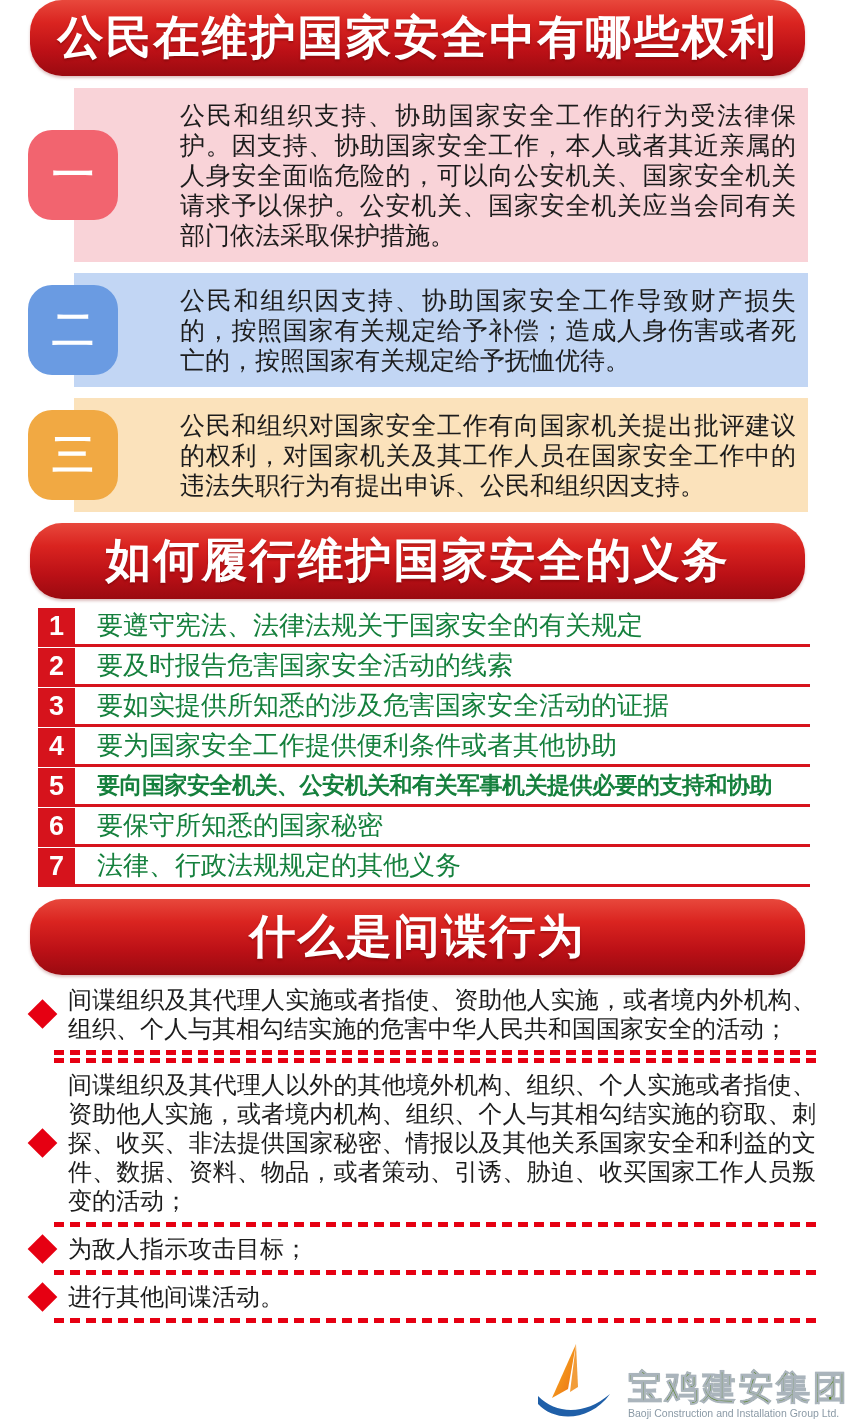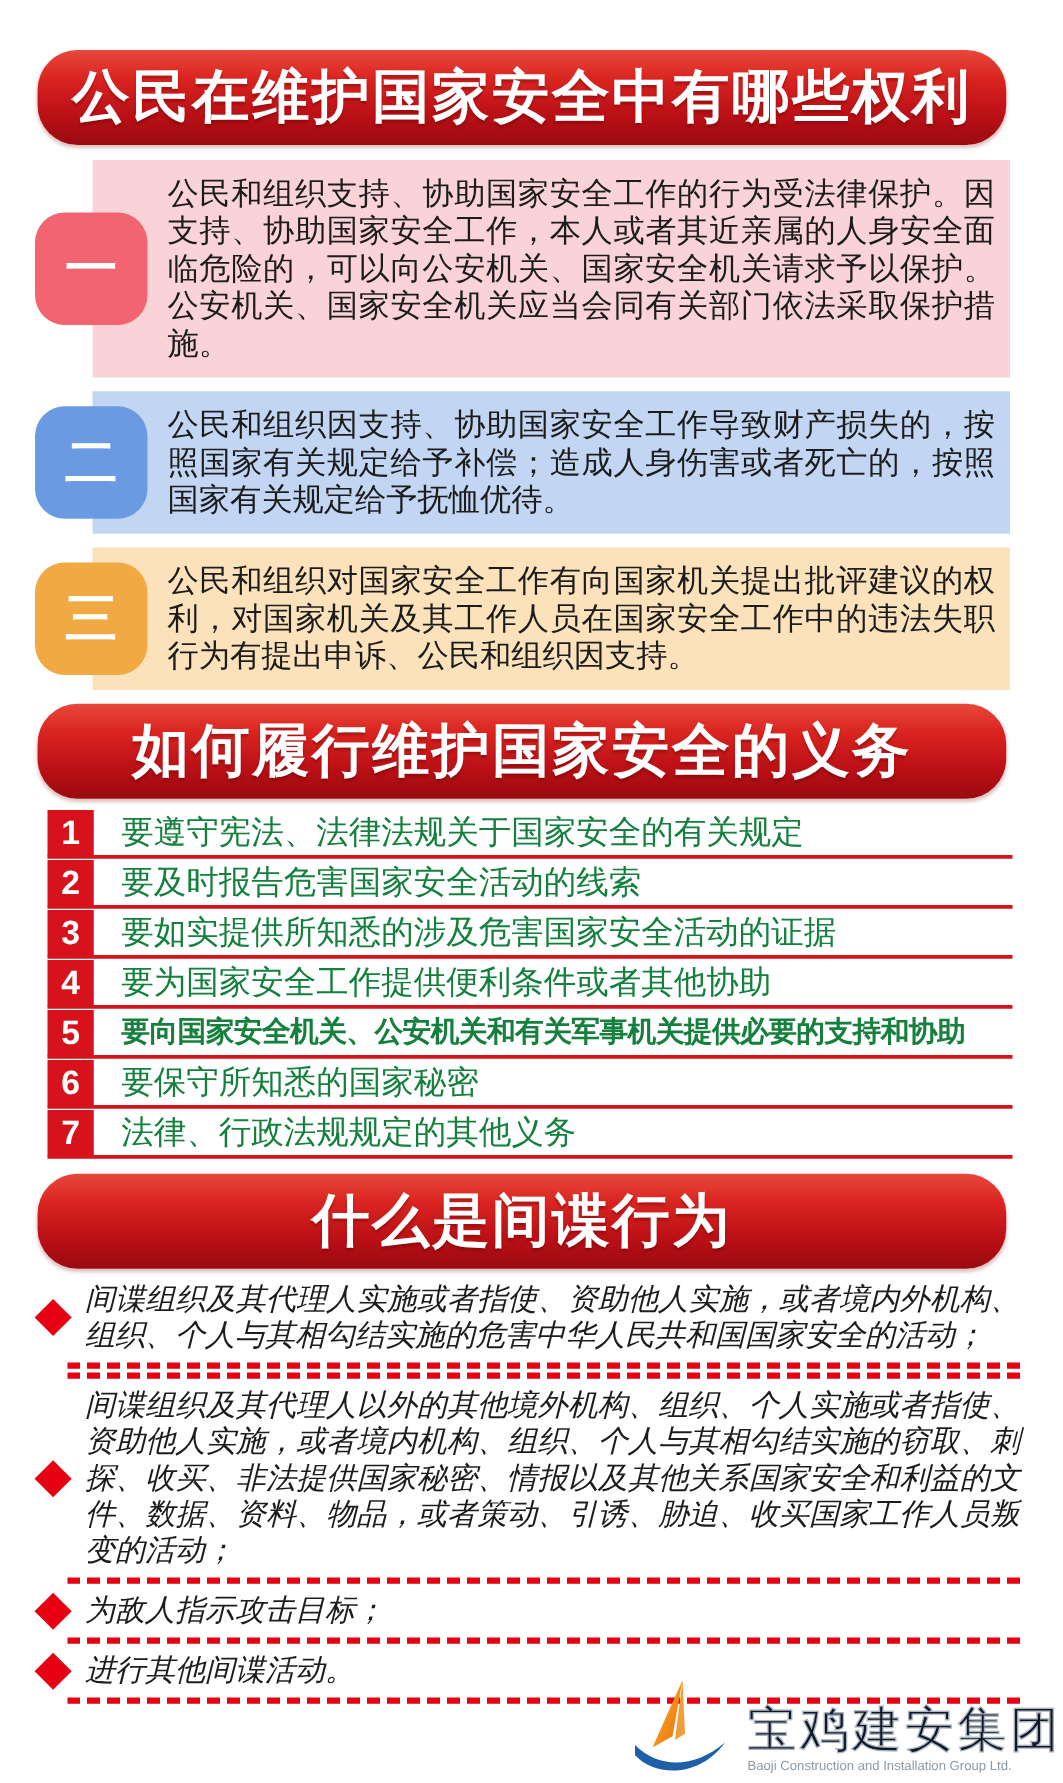--- a/index.html
+++ b/index.html
@@ -12,29 +12,29 @@
     margin:0 0 0 30px; width:775px; height:76px;
     border-radius:32px;
     background:linear-gradient(180deg,#e8483c 0%,#da2420 30%,#bb1016 68%,#9a0a10 100%);
     display:flex; align-items:center; justify-content:center;
     box-shadow:0 2px 3px rgba(120,0,0,.25);
   }
   .banner span {
     color:#ffffff; font-weight:bold; font-size:46px; letter-spacing:2px;
     text-shadow:0 2px 2px rgba(90,0,0,.35); white-space:nowrap;
   }
-  .banner.first { margin-top:40px; }
+  .banner.first { }
 
   
   .rights { margin-top:12px; }
   .right-card {
     position:relative; margin:0 0 11px 74px; width:734px;
     padding:12px 12px 12px 60px;
   }
-  .right-card p { font-size:25px; line-height:30px; color:#1c1c1c; text-align:justify; }
+  .right-card p { font-size:25px; line-height:30px; color:#1c1c1c; text-align:justify;margin-left:46px; }
   .right-card .badge {
     position:absolute; left:-46px; top:50%; transform:translateY(-50%);
     width:90px; height:90px; border-radius:24px;
     display:flex; align-items:center; justify-content:center;
   }
   .right-card .badge span { color:#fff; font-weight:bold; font-size:42px; }
   .s1 { background:#f9d3d8; }
   .s1 .badge { background:#f2646f; }
   .s2 { background:#c2d6f4; }
   .s2 .badge { background:#6a9be2; }
@@ -52,42 +52,42 @@
     font-weight:bold; font-size:27px; display:flex; align-items:center; justify-content:center;
     flex:0 0 37px; margin-top:2px;
   }
   .obligations .txt { font-size:26px; color:#15803d; margin-left:22px; white-space:nowrap; }
   .obligations li:nth-child(5) .txt { font-size:23px; letter-spacing:-0.5px;font-weight:bold; }
 
   .gap12 { height:12px; }
   .gap6 { height:6px; }
 
   
-  .bullets { margin:0 0 0 30px; width:786px; list-style:none;font-style:italic; }
+  .bullets { margin:0 0 0 30px; width:786px; list-style:none; }
   .bullets li { position:relative; padding:4px 0 4px 38px; }
   .bullets li p { font-size:24px; line-height:29px; color:#1c1c1c; text-align:justify; }
   .diamond {
     position:absolute; left:2px; top:50%;
     width:21px; height:21px; background:#e60012;
     transform:translateY(-50%) rotate(45deg);
   }
   .dash-sep {
     height:5px; margin:3px 0 3px 24px;
     background:repeating-linear-gradient(90deg,#e60012 0 10px,transparent 10px 16px);
   }
 
   
   .logo {
     position:absolute; right:0; bottom:6px;
     display:flex; align-items:flex-end;
   }
   .logo-badge { width:92px; height:78px; margin-right:4px; }
   .logo-text { line-height:1; padding-bottom:2px; }
   .logo-cn {
-    font-size:39px; letter-spacing:3px; font-weight:normal; color:#0f172a;
+    font-size:34px; letter-spacing:3px; font-weight:bold; color:#4d7c0f;
     -webkit-text-stroke:1px #aab4bc;
     text-shadow:0 0 1px #9aa6ae; white-space:nowrap;
   }
   .logo-en { font-size:10.5px; color:#8b9aa6; margin-top:4px; white-space:nowrap; }
 </style>
 </head>
 <body>
 
 <div class="page">
 

